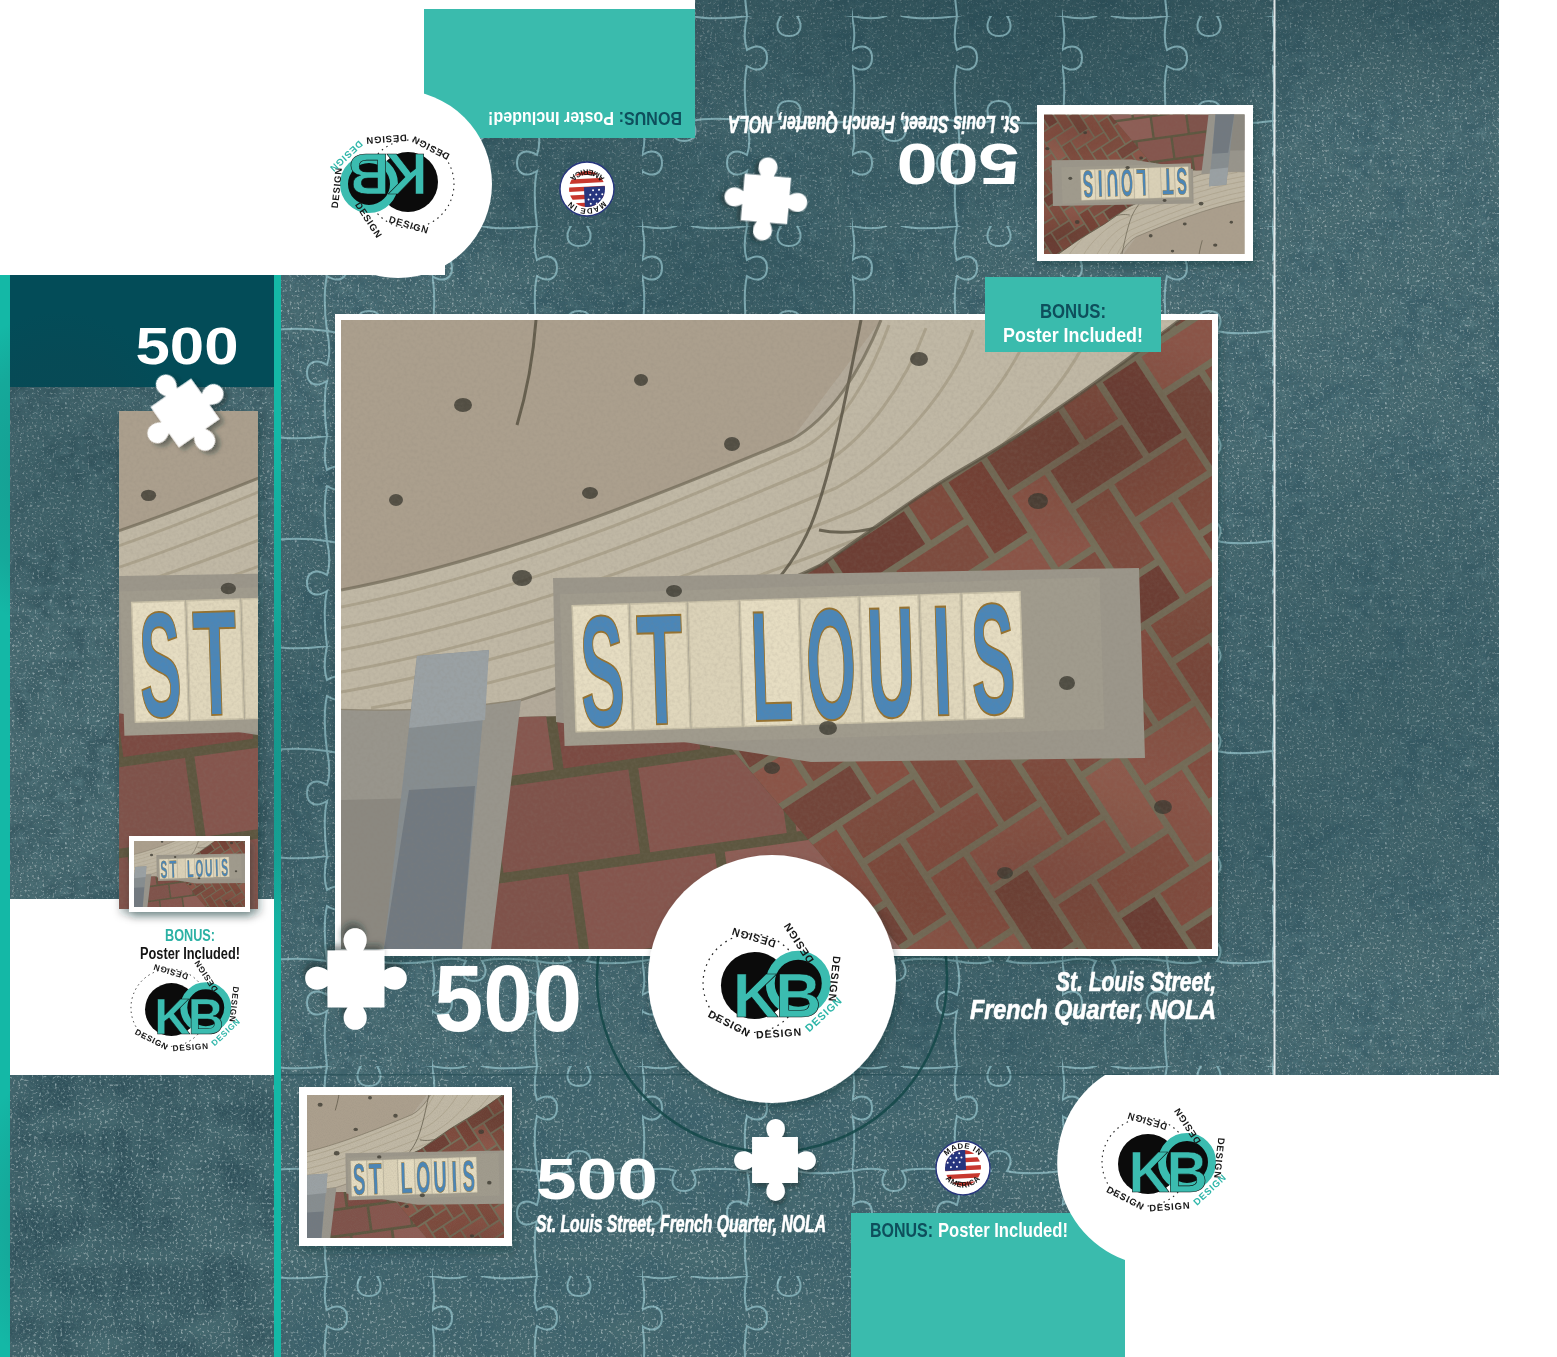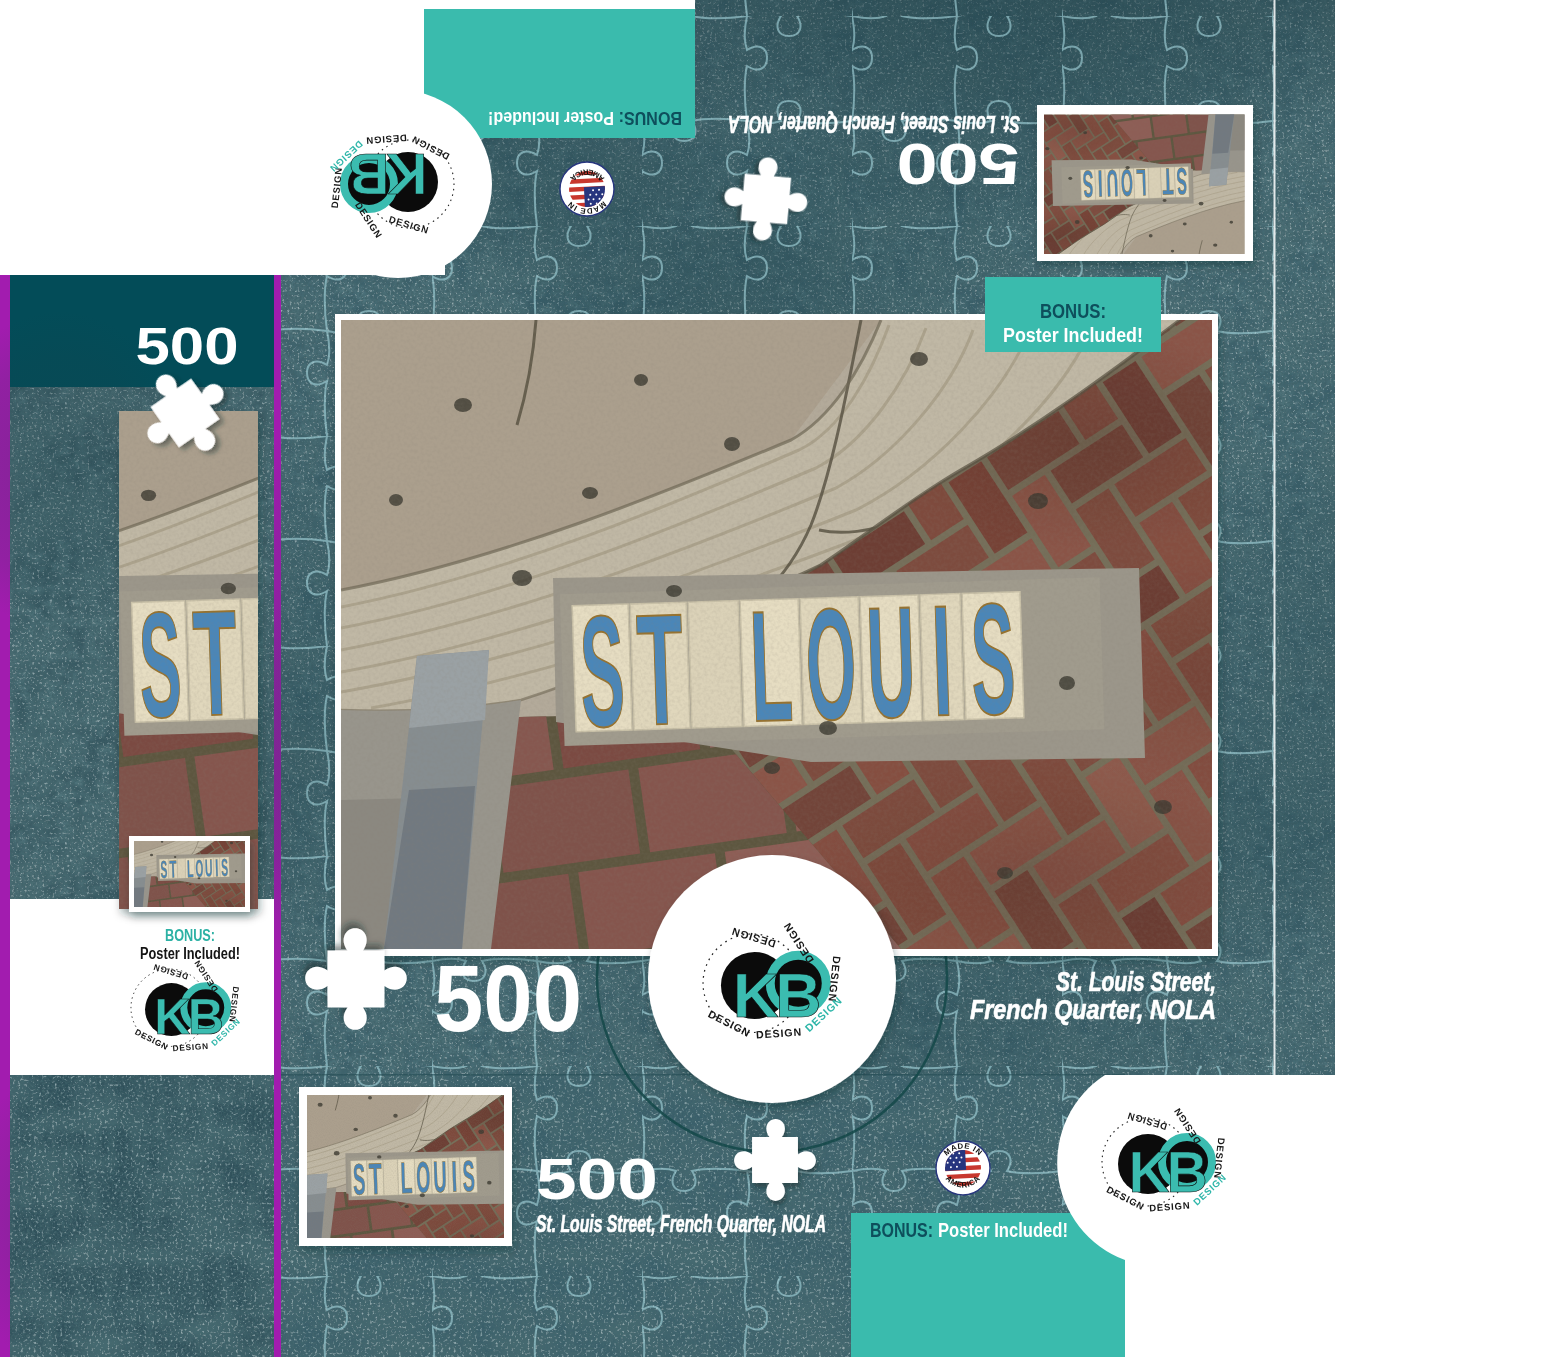--- a/index.html
+++ b/index.html
@@ -1,16 +1,16 @@
 <!DOCTYPE html>
 <html><head>
 <meta charset="utf-8">
 <style>
   html,body{margin:0;padding:0;background:#ffffff;}
-  #page{position:relative;width:1335px;height:1357px;background:#a21caf;overflow:hidden;}
+  #page{position:relative;width:1499px;height:1357px;background:#14b8a6;overflow:hidden;}
   svg text{font-family:"Liberation Sans",sans-serif;}
 </style>
 </head>
 <body>
 <div id="page">
 <svg width="1557" height="1357" viewBox="0 0 1557 1357" xmlns="http://www.w3.org/2000/svg">
 
 <defs>
   <linearGradient id="topsh" x1="0" y1="0" x2="0" y2="1">
           <stop offset="0" stop-color="#16353d" stop-opacity="0.35"></stop>

